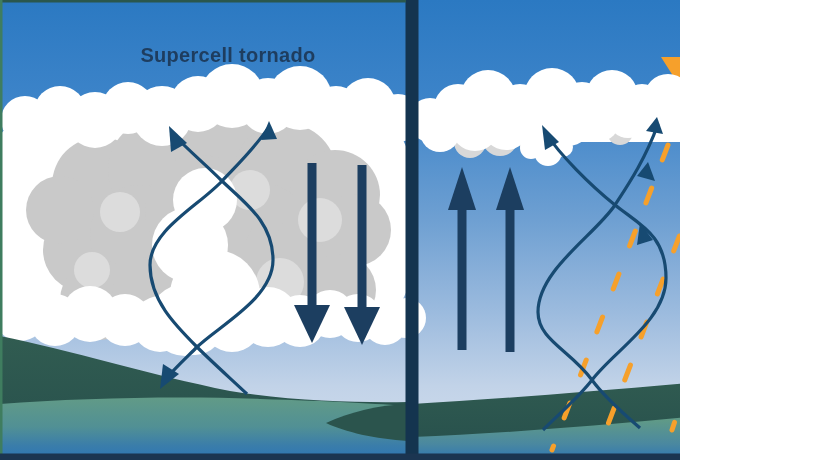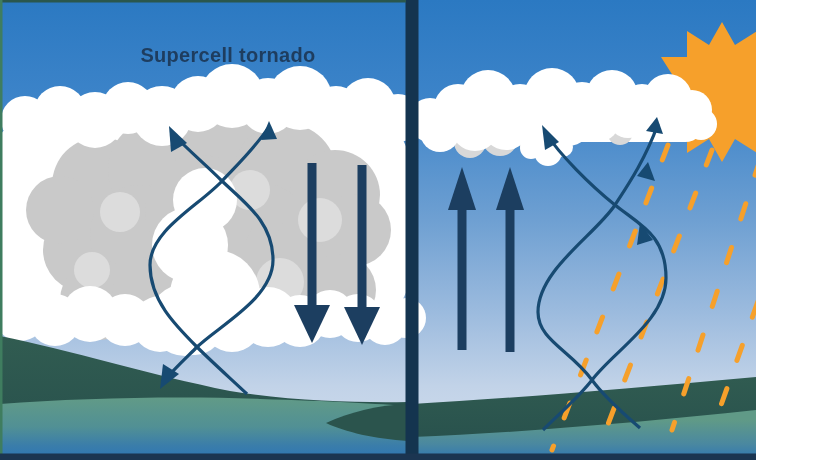--- a/index.html
+++ b/index.html
@@ -1,17 +1,17 @@
 <!DOCTYPE html>
 <html><head>
 <meta charset="utf-8">
 <style>
   html,body{margin:0;padding:0;background:#ffffff;}
   .stage{
-    position:relative;width:756px;height:460px;overflow:hidden;
+    position:relative;width:680px;height:460px;overflow:hidden;
     font-family:"Liberation Sans",sans-serif;
   }
   .stage svg{position:absolute;left:0;top:0;}
   .panel-label{
     position:absolute;transform:translateX(-50%);
     font-size:20px;font-weight:700;letter-spacing:.3px;
     color:#1e3d5f;white-space:nowrap;user-select:none;
   }
   .label-supercell{left:228px;top:44px;}
   .label-landspout{left:597px;top:46px;}

